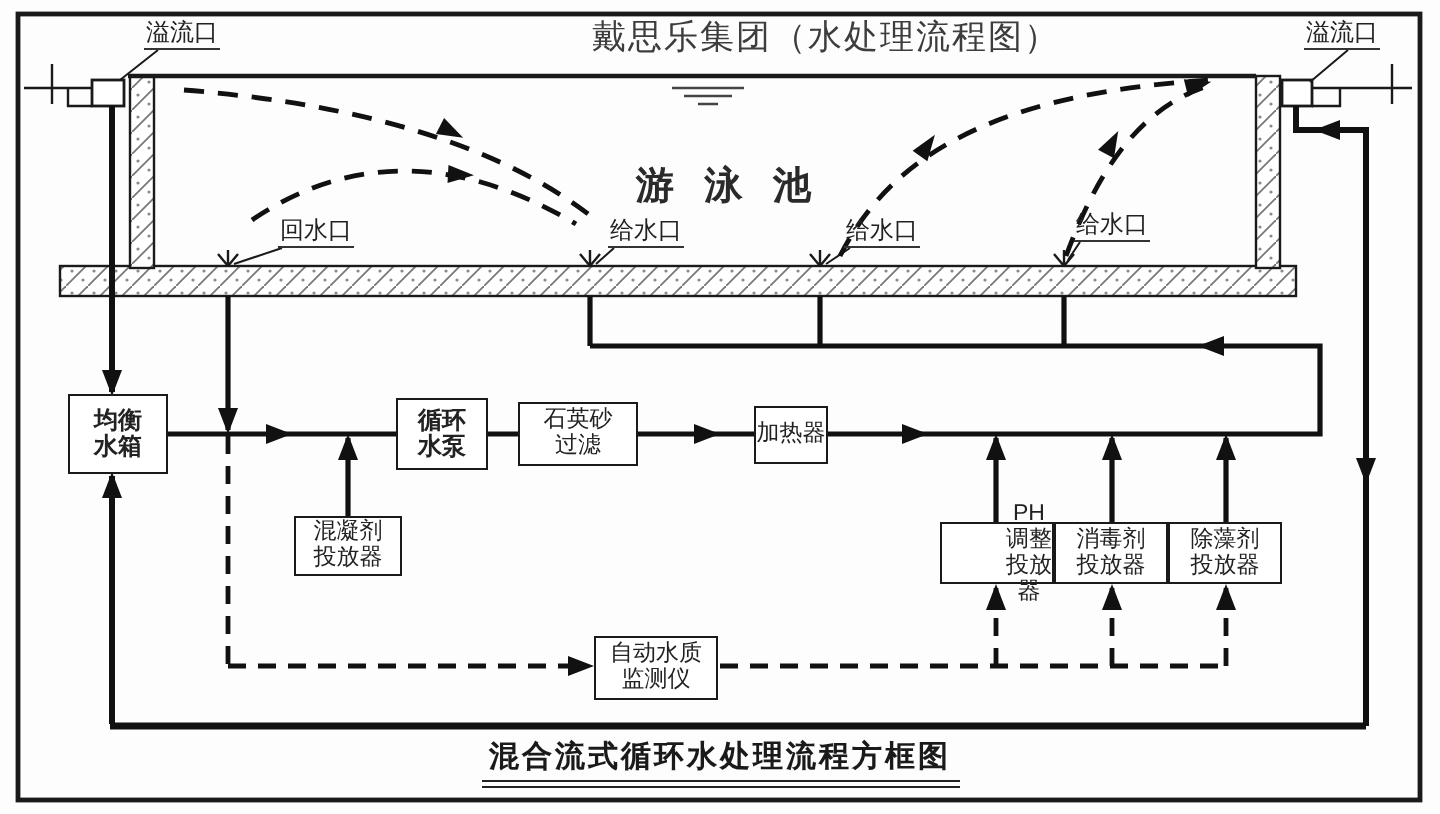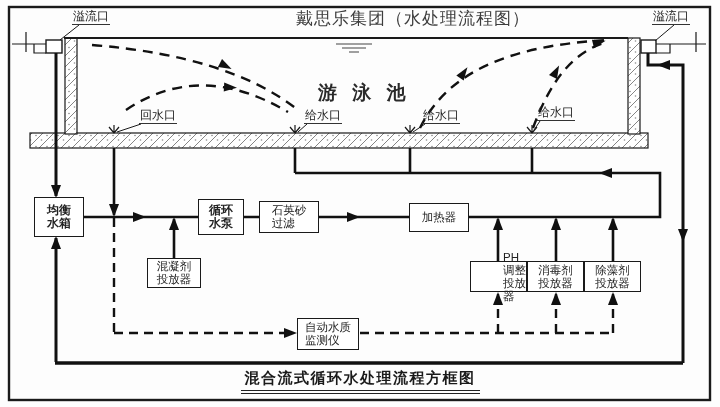--- a/index.html
+++ b/index.html
@@ -19,21 +19,21 @@
   }
   .plabel{
     position:absolute;z-index:3;display:inline-block;
     font-size:12px;line-height:13px;color:#222;
     border-bottom:1px solid #333;padding:0 1px 1px 1px;white-space:nowrap;
   }
   .box{
     position:absolute;z-index:2;box-sizing:border-box;
     background:#fff;border:1.5px solid #1a1a1a;
     display:flex;align-items:center;justify-content:center;
-    font-size:11.5px;line-height:13px;
+    text-align:center;font-size:11.5px;line-height:13px;
     white-space:pre-line;color:#222;
   }
   .box.bold{font-weight:bold;font-size:12px;}
   .caption{
     position:absolute;left:0;top:369px;width:720px;z-index:3;text-align:center;
   }
   .caption span{
     display:inline-block;font-size:15px;font-weight:bold;letter-spacing:1.5px;
     color:#1a1a1a;border-bottom:4px double #222;padding:0 4px 2px 4px;
   }
@@ -144,21 +144,21 @@
   <div class="plabel" style="left:304px;top:109px;">给水口</div>
   <div class="plabel" style="left:422px;top:109px;">给水口</div>
   <div class="plabel" style="left:537px;top:106px;">给水口</div>
 
   <div class="box bold" style="left:34px;top:197px;width:50px;height:40px;">均衡
 水箱</div>
   <div class="box bold" style="left:198px;top:199px;width:46px;height:36px;">循环
 水泵</div>
   <div class="box" style="left:259px;top:201px;width:60px;height:32px;">石英砂
 过滤</div>
-  <div class="box" style="left:377px;top:203px;width:60px;height:29px;margin-left:32px;">加热器</div>
+  <div class="box" style="left:377px;top:203px;width:37px;height:29px;">加热器</div>
   <div class="box" style="left:147px;top:258px;width:54px;height:30px;">混凝剂
 投放器</div>
   <div class="box" style="left:470px;top:261px;width:57px;height:31px;padding-left:32px;">PH调整
 投放器</div>
   <div class="box" style="left:527px;top:261px;width:57px;height:31px;">消毒剂
 投放器</div>
   <div class="box" style="left:584px;top:261px;width:57px;height:31px;">除藻剂
 投放器</div>
   <div class="box" style="left:297px;top:318px;width:62px;height:32px;">自动水质
 监测仪</div>

